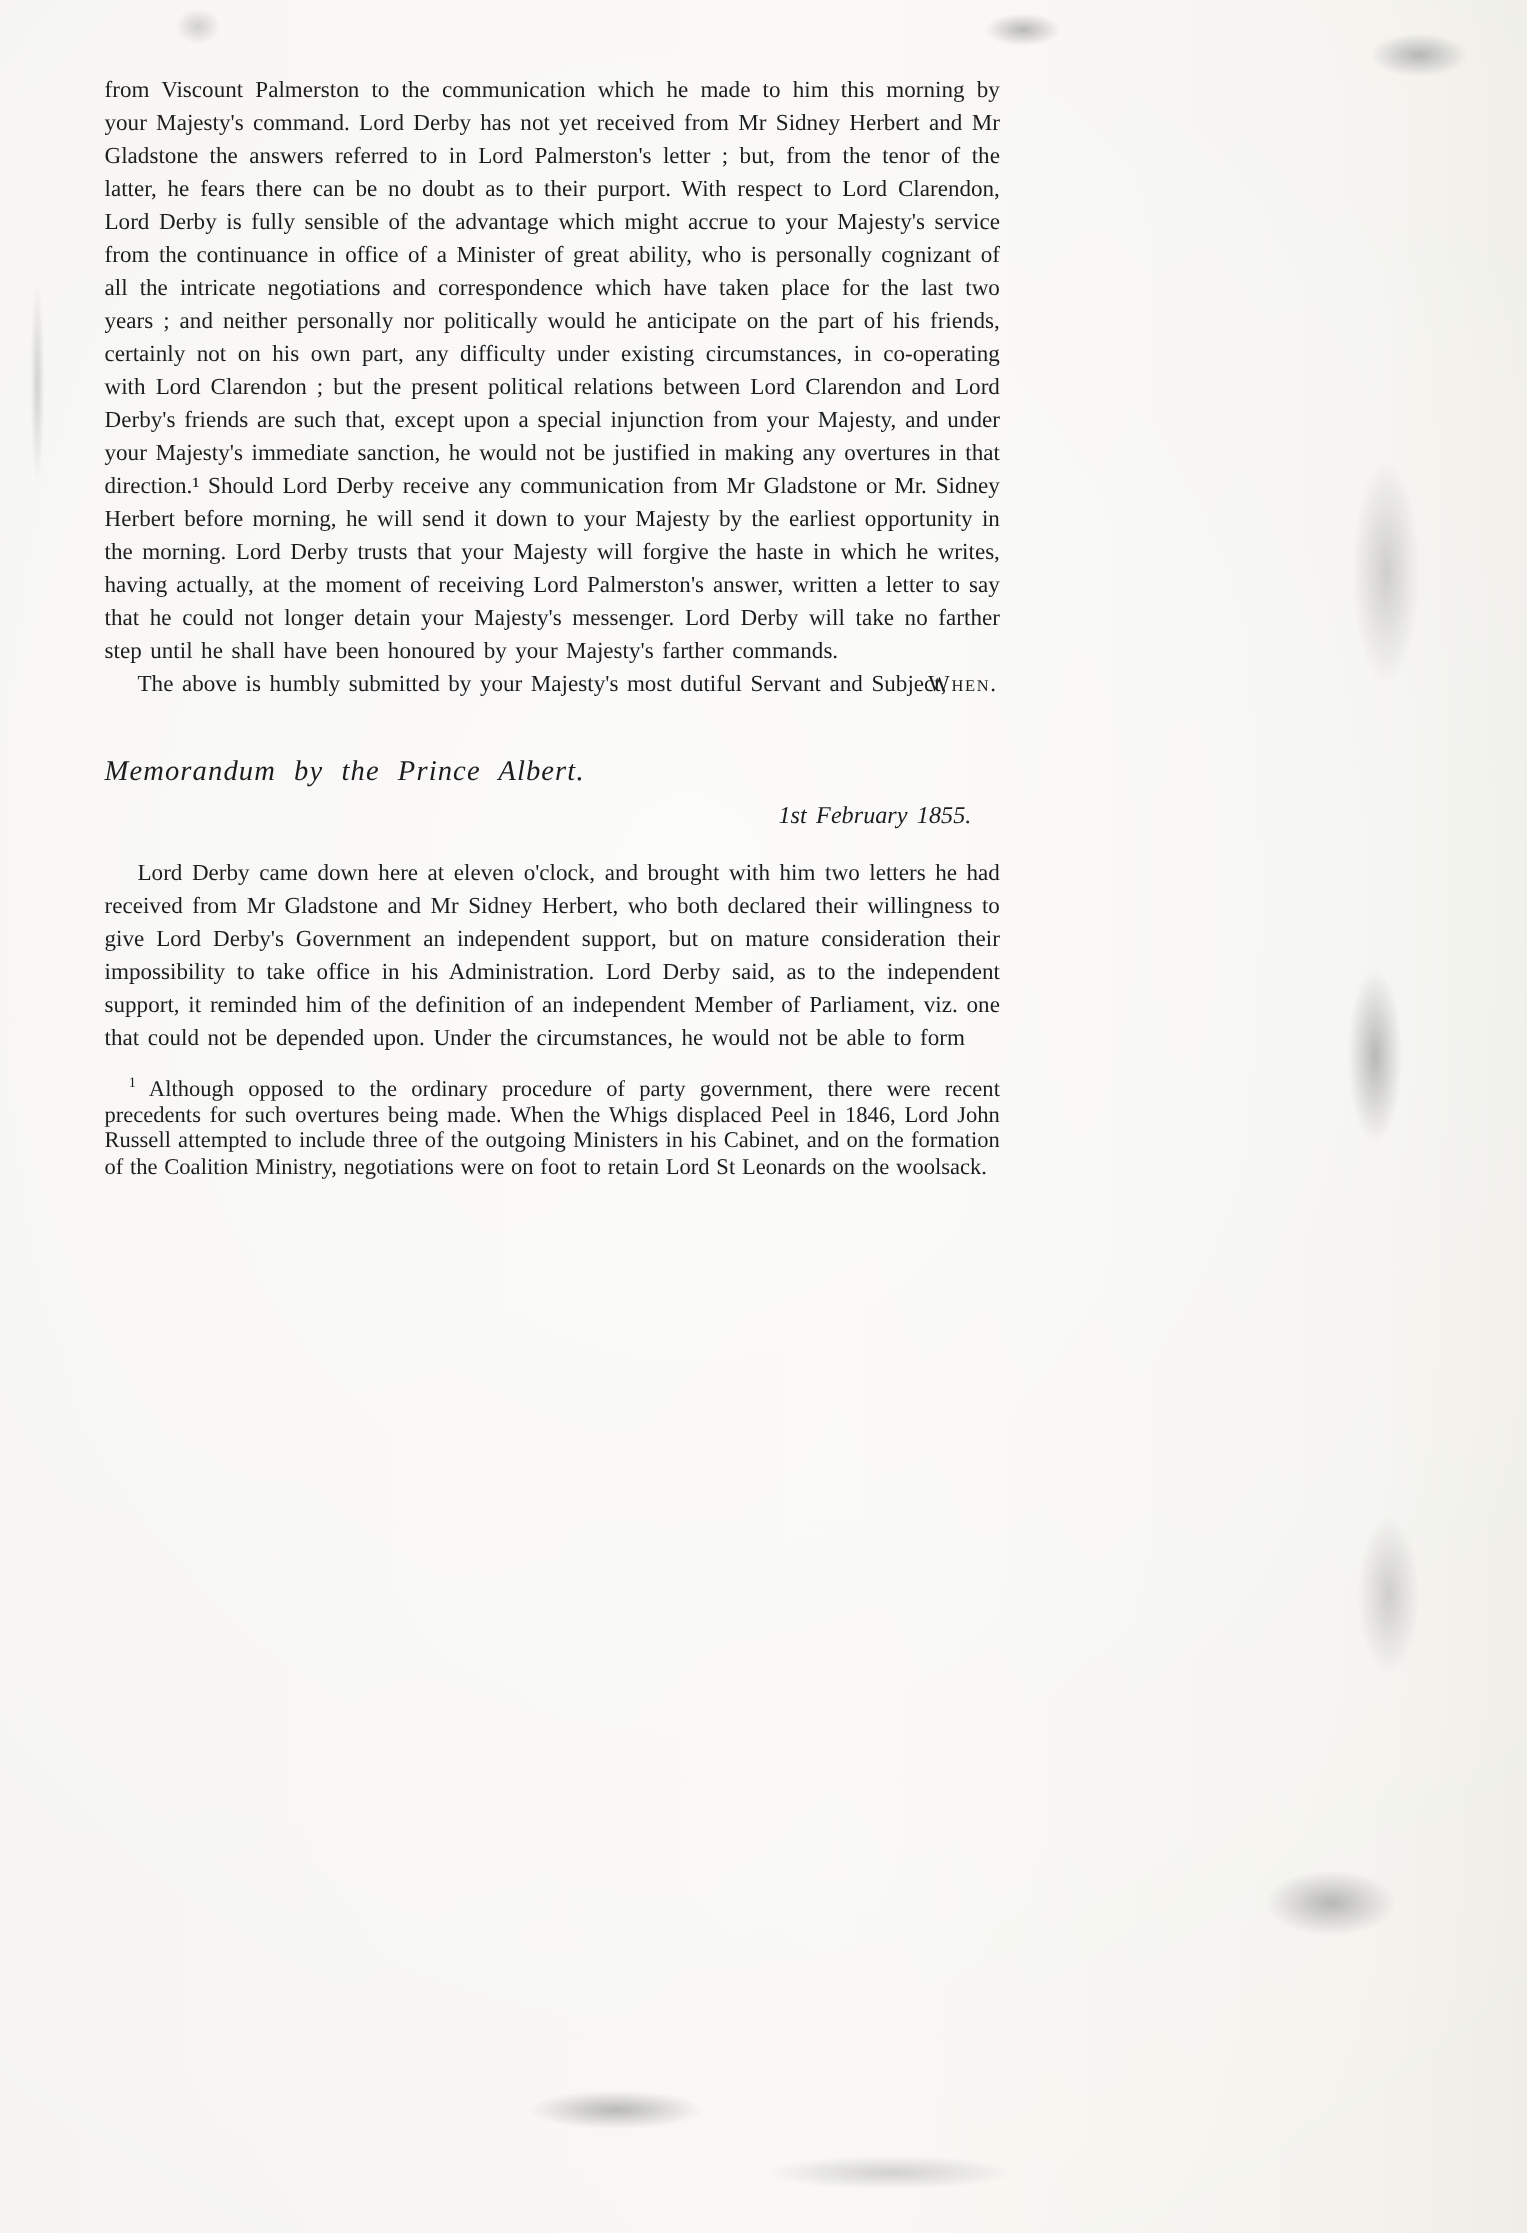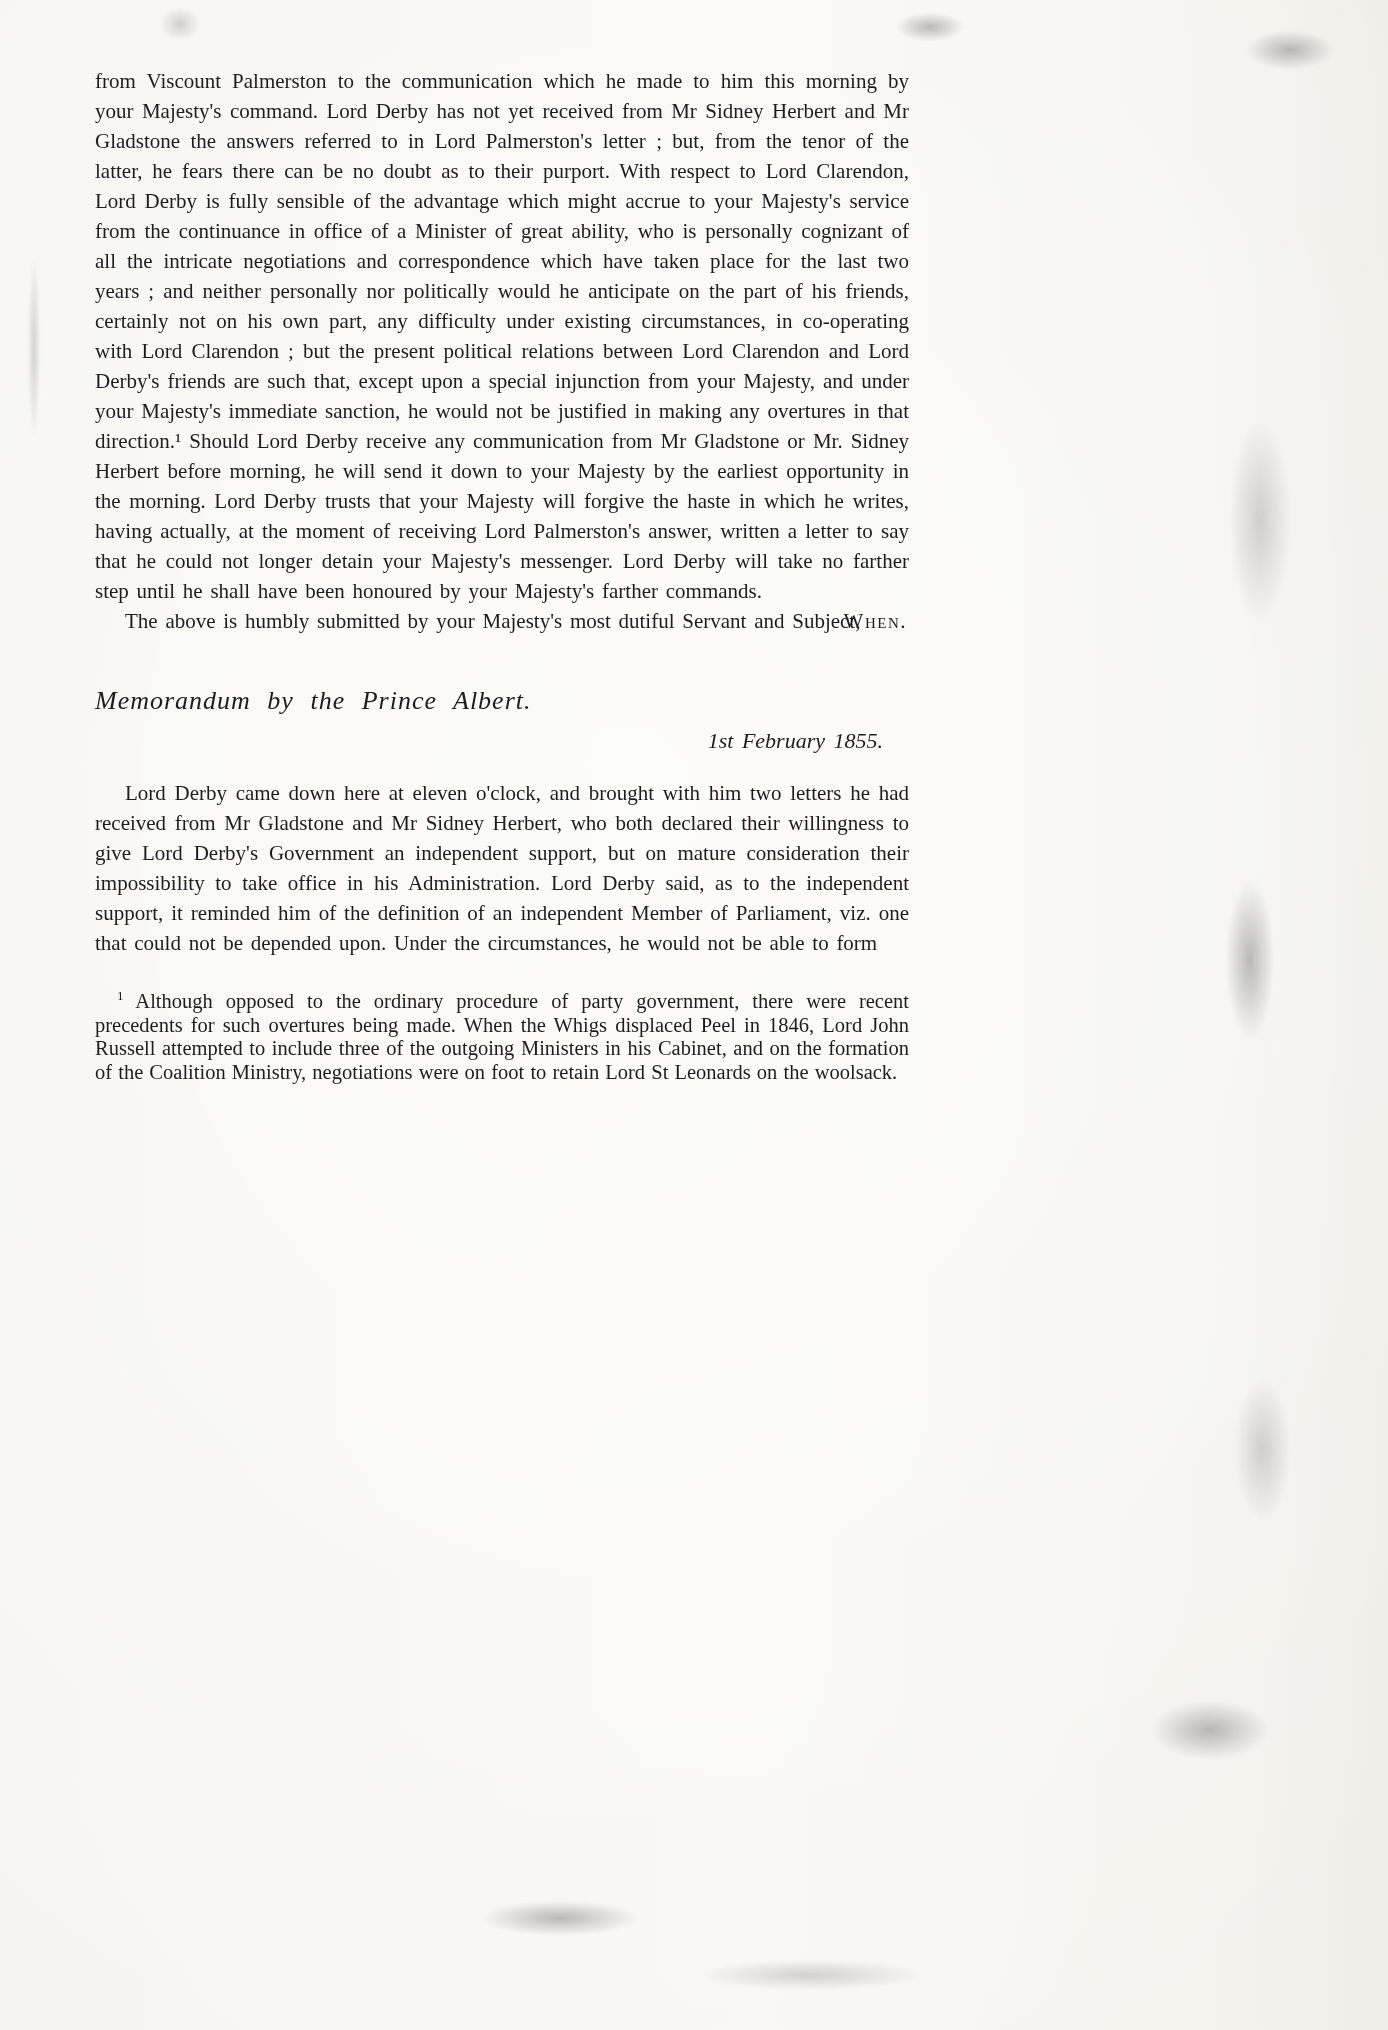--- a/index.html
+++ b/index.html
@@ -87,21 +87,21 @@
     font-style: italic;
     font-size: 22px;
     line-height: 26px;
     padding-right: 26px;
     word-spacing: 3px;
   }
 
   .memo-body { margin-top: 24px; }
 
   .footnote {
-    margin-top: 32px;
+    margin-top: 21px;
     font-size: 20.5px;
     line-height: 23.5px;
     text-align: justify;
     word-spacing: 1px;
     text-indent: 22px;
   }
   .footnote sup {
     font-size: 13px;
     line-height: 0;
   }

